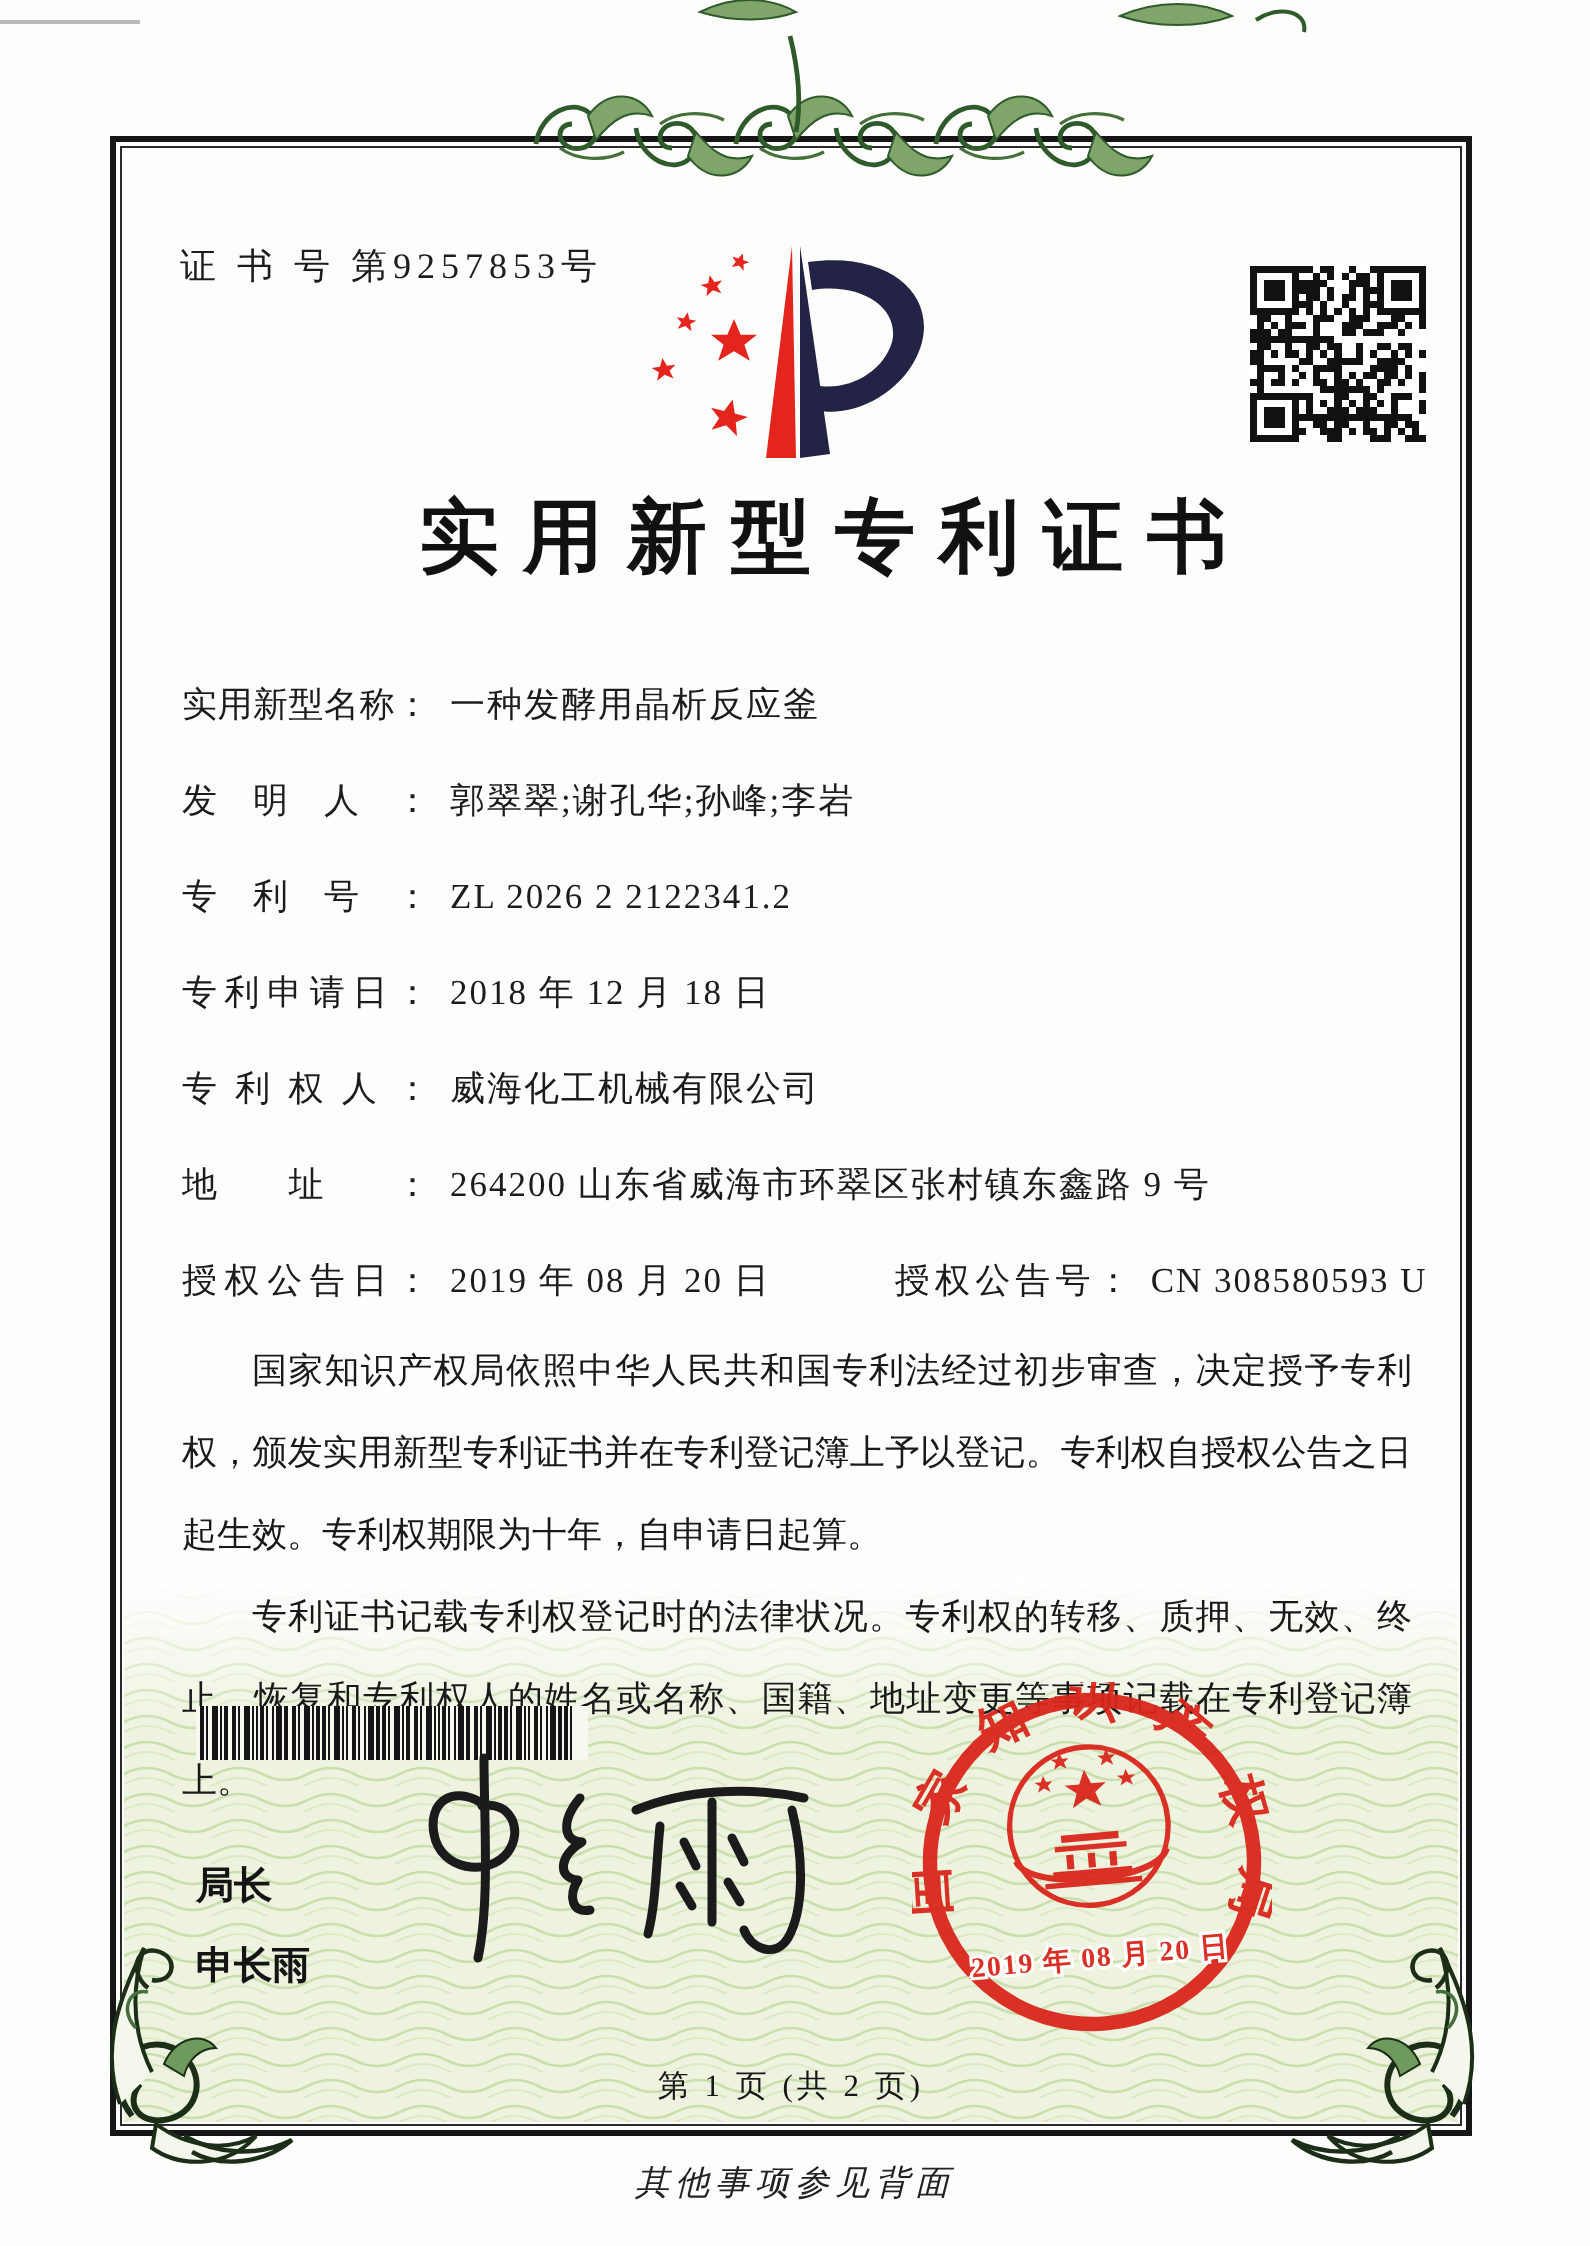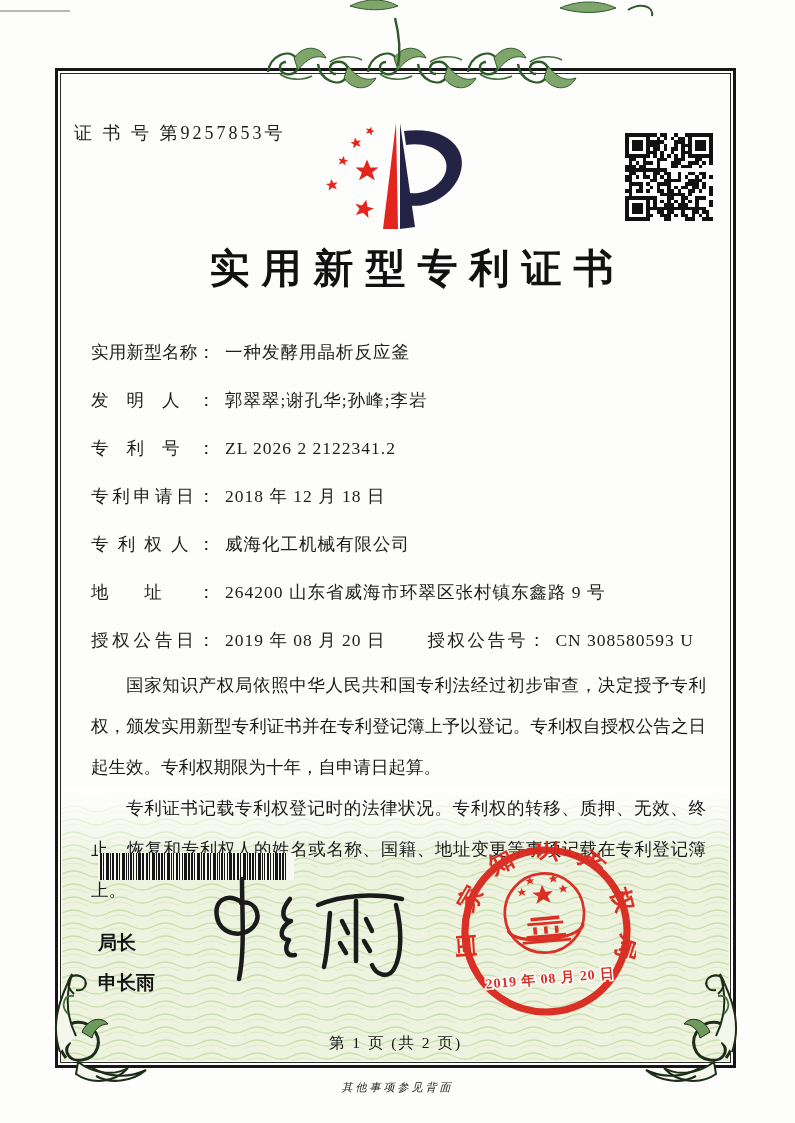--- a/index.html
+++ b/index.html
@@ -11,52 +11,52 @@
   .orn-layer { position:absolute; inset:0; pointer-events:none; z-index:3; }
 
   
   .frame { position:absolute; left:55px; top:68px; width:681px; height:1000px;
     border:3px solid #161616; z-index:1; }
   .frame-inner { position:absolute; inset:2px; border:1px solid #2a2a2a; }
   .waves { position:absolute; left:4px; top:718px; width:667px; height:272px; z-index:0; }
 
   .content { position:absolute; inset:0; z-index:2; }
 
-  .cert-no { position:absolute; left:16px; top:50px; font-size:18px; letter-spacing:3px; color:#1d1d1d; }
+  .cert-no { position:absolute; left:32px; top:50px; font-size:18px; letter-spacing:3px; color:#1d1d1d; }
   .logo { position:absolute; left:262px; top:46px; width:154px; height:122px; }
   .qr { position:absolute; left:567px; top:62px; width:88px; height:88px; }
 
   .title { position:absolute; left:0; top:170px; width:100%; text-align:center;
     font-size:40px; font-weight:bold; letter-spacing:12px; color:#111;padding-left:44px; }
 
   .fields { position:absolute; left:33px; top:268px; right:30px; font-size:17.5px; color:#1c1c1c; }
   .frow { display:flex; align-items:flex-start; margin-bottom:21px; line-height:27px; white-space:nowrap; }
   .jlabel { display:inline-block; width:124px; text-align:justify; text-align-last:justify; flex:0 0 auto; }
   .fval { margin-left:10px; letter-spacing:1px; }
   .fspacer { width:42px; flex:0 0 auto; }
-  .jlabel2 { display:inline-block; width:118px; text-align:justify; text-align-last:justify; flex:0 0 auto; }
+  .jlabel2 { display:inline-block; width:118px; text-align:justify; text-align-last:justify; flex:0 0 auto;margin-left:20px; }
 
   .paras { position:absolute; left:33px; top:594px; width:615px; font-size:17.5px;
     line-height:41px; color:#191919; text-align:justify; }
   .paras p { text-indent:2em; }
 
   .barcode { position:absolute; left:40px; top:782px; width:196px; height:27px; }
 
   .director { position:absolute; left:40px; top:859px; font-family:"Liberation Sans","DejaVu Sans",sans-serif;
     font-size:19px; color:#141414; font-weight:600; }
   .director .name { margin-top:14px; }
   .signature { position:absolute; left:148px; top:800px; width:220px; height:120px; }
 
   .seal { position:absolute; left:398px; top:770px; width:180px; height:180px; opacity:.95; }
 
   .page-info { position:absolute; left:0; bottom:11px; width:100%; text-align:center;
     font-size:15.5px; letter-spacing:2px; color:#161616; }
 
   .back-note { position:absolute; left:0; top:1080px; width:100%; text-align:center;
-    font-size:11px; letter-spacing:3px; font-style:italic; color:#222; z-index:2; }
+    font-size:17px; letter-spacing:3px; font-style:italic; color:#222; z-index:2; }
 
   .scan-edge { position:absolute; left:0; top:10px; width:70px; height:2px; background:#8a8a8a; opacity:.6; }
 </style>
 </head>
 <body>
 
 <div class="page">
   <div class="scan-edge"></div>
 
   <svg class="orn-layer" viewBox="0 0 795 1123">

